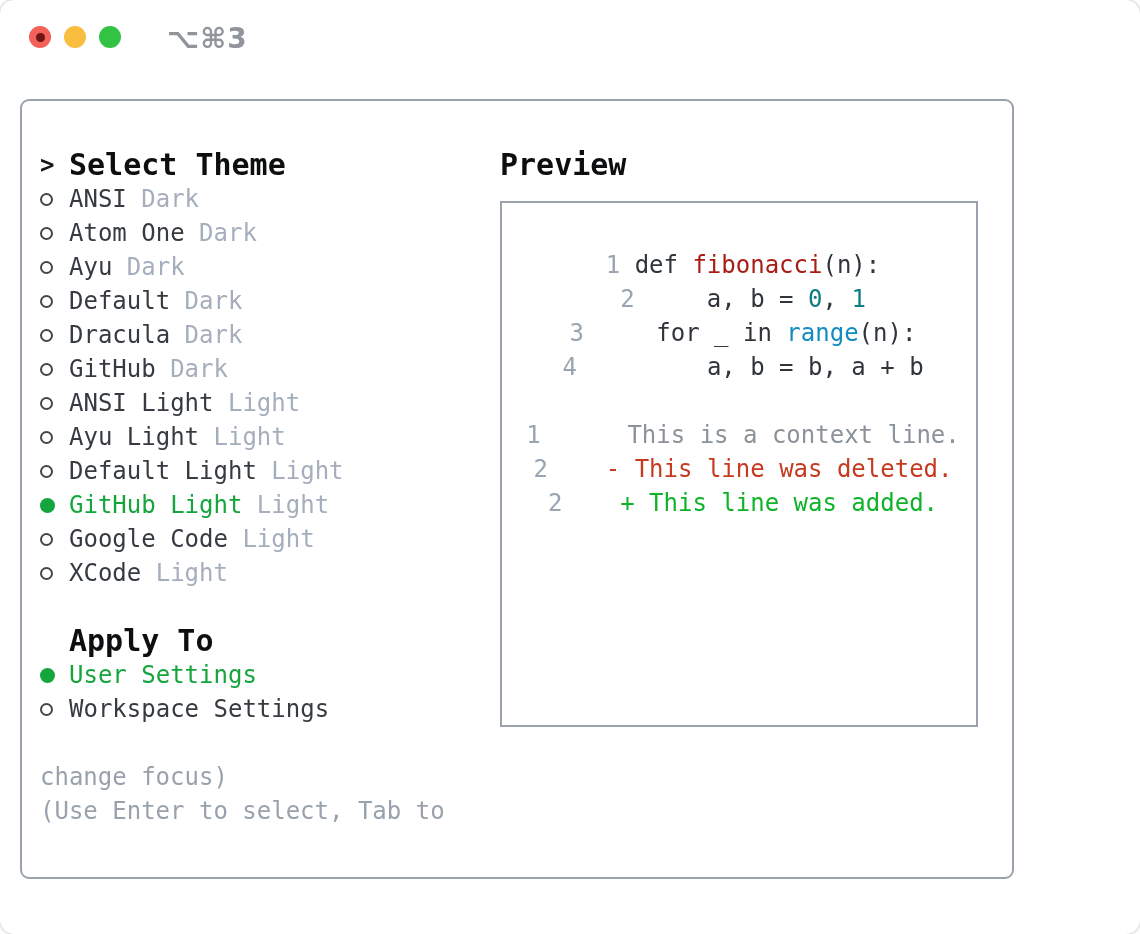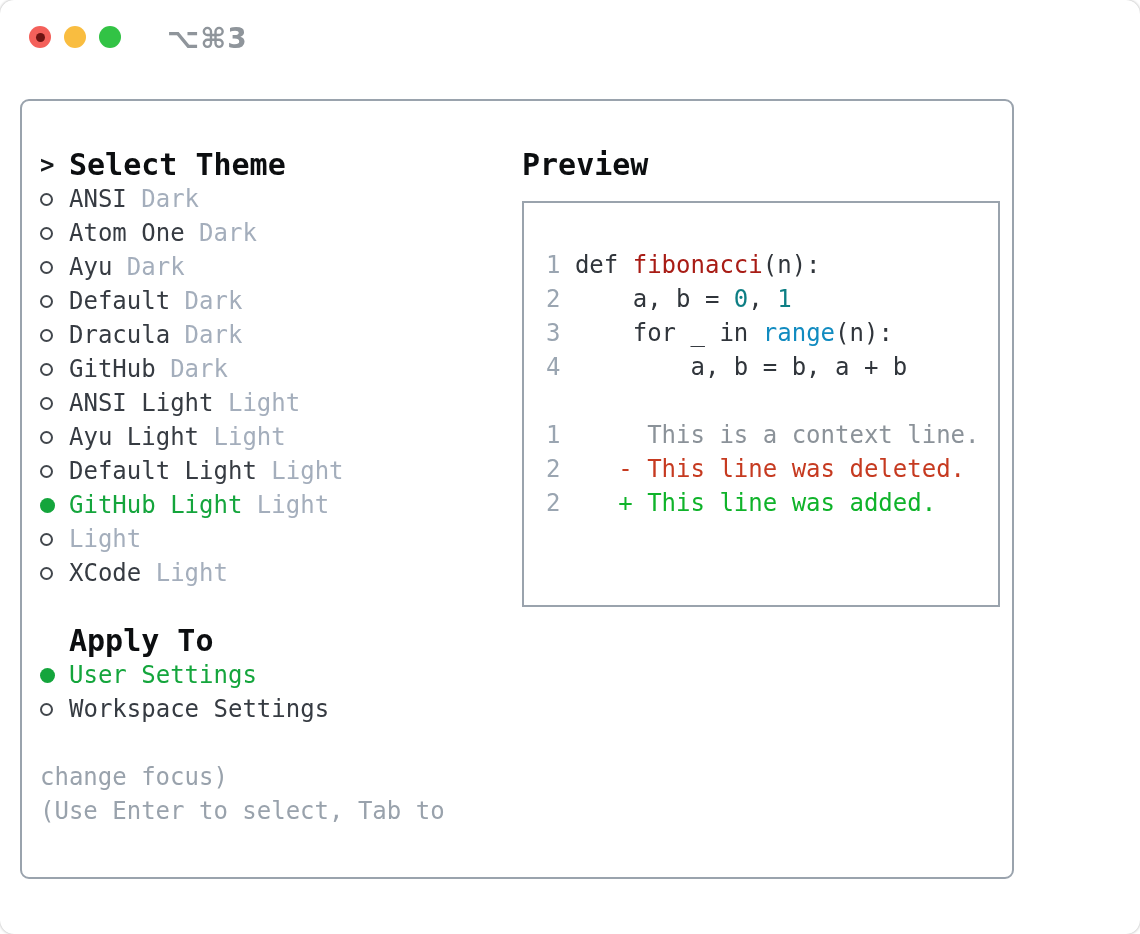--- a/index.html
+++ b/index.html
@@ -57,27 +57,28 @@
   .radio.sel { width: 15px; height: 15px; border: none; background: #14a53c; }
   .sec-title { font-weight: bold; color: #0c0e10; font-size: 30px; }
   .tname { color: #363b42; text-align: center; }
   .tname.sel { color: #14a53c; }
   .tvariant { color: #a4aebc; }
   .opt-name { color: #363b42; }
   .opt-name.sel { color: #14a53c; }
   .hint .line { color: #99a2ac; }
 
   
-  .col-right { flex: 1; margin-left: 22px; }
+  .col-right { flex: 1; }
   .preview-box {
     margin-top: 19px;
-    width: 478px; height: 406px;
+    width: 478px; height: 526px;
     border: 2px solid #9aa3ad;
     background: #fff;
     padding: 45px 14px 0 22px;
+    text-align: center;
   }
   .cline { height: 34px; line-height: 34px; font-size: 24px; white-space: pre; }
   .lnum    { color: #9aa5b1; }
   .plain   { color: #30353b; }
   .kw      { color: #30353b; }
   .fn      { color: #a81c15; }
   .num     { color: #0d7e84; }
   .builtin { color: #118bc0; }
   .ctx     { color: #8b9299; }
   .del     { color: #c63a20; }
@@ -109,21 +110,21 @@
           <div class="line"><span class="bullet"><span class="radio"></span></span><span class="tname">ANSI </span><span class="tvariant">Dark</span></div>
           <div class="line"><span class="bullet"><span class="radio"></span></span><span class="tname">Atom One </span><span class="tvariant">Dark</span></div>
           <div class="line"><span class="bullet"><span class="radio"></span></span><span class="tname">Ayu </span><span class="tvariant">Dark</span></div>
           <div class="line"><span class="bullet"><span class="radio"></span></span><span class="tname">Default </span><span class="tvariant">Dark</span></div>
           <div class="line"><span class="bullet"><span class="radio"></span></span><span class="tname">Dracula </span><span class="tvariant">Dark</span></div>
           <div class="line"><span class="bullet"><span class="radio"></span></span><span class="tname">GitHub </span><span class="tvariant">Dark</span></div>
           <div class="line"><span class="bullet"><span class="radio"></span></span><span class="tname">ANSI Light </span><span class="tvariant">Light</span></div>
           <div class="line"><span class="bullet"><span class="radio"></span></span><span class="tname">Ayu Light </span><span class="tvariant">Light</span></div>
           <div class="line"><span class="bullet"><span class="radio"></span></span><span class="tname">Default Light </span><span class="tvariant">Light</span></div>
           <div class="line"><span class="bullet"><span class="radio sel"></span></span><span class="tname sel">GitHub Light </span><span class="tvariant">Light</span></div>
-          <div class="line"><span class="bullet"><span class="radio"></span></span><span class="tvariant">Light</span></div>
+          <div class="line"><span class="bullet"><span class="radio"></span></span><span class="tname">Google Code </span><span class="tvariant">Light</span></div>
           <div class="line"><span class="bullet"><span class="radio"></span></span><span class="tname">XCode </span><span class="tvariant">Light</span></div>
         </div>
 
       <div class="line blank"></div>
 
       <div class="line">
         <span class="bullet"></span>
         <span class="sec-title">Apply To</span>
       </div>
 

